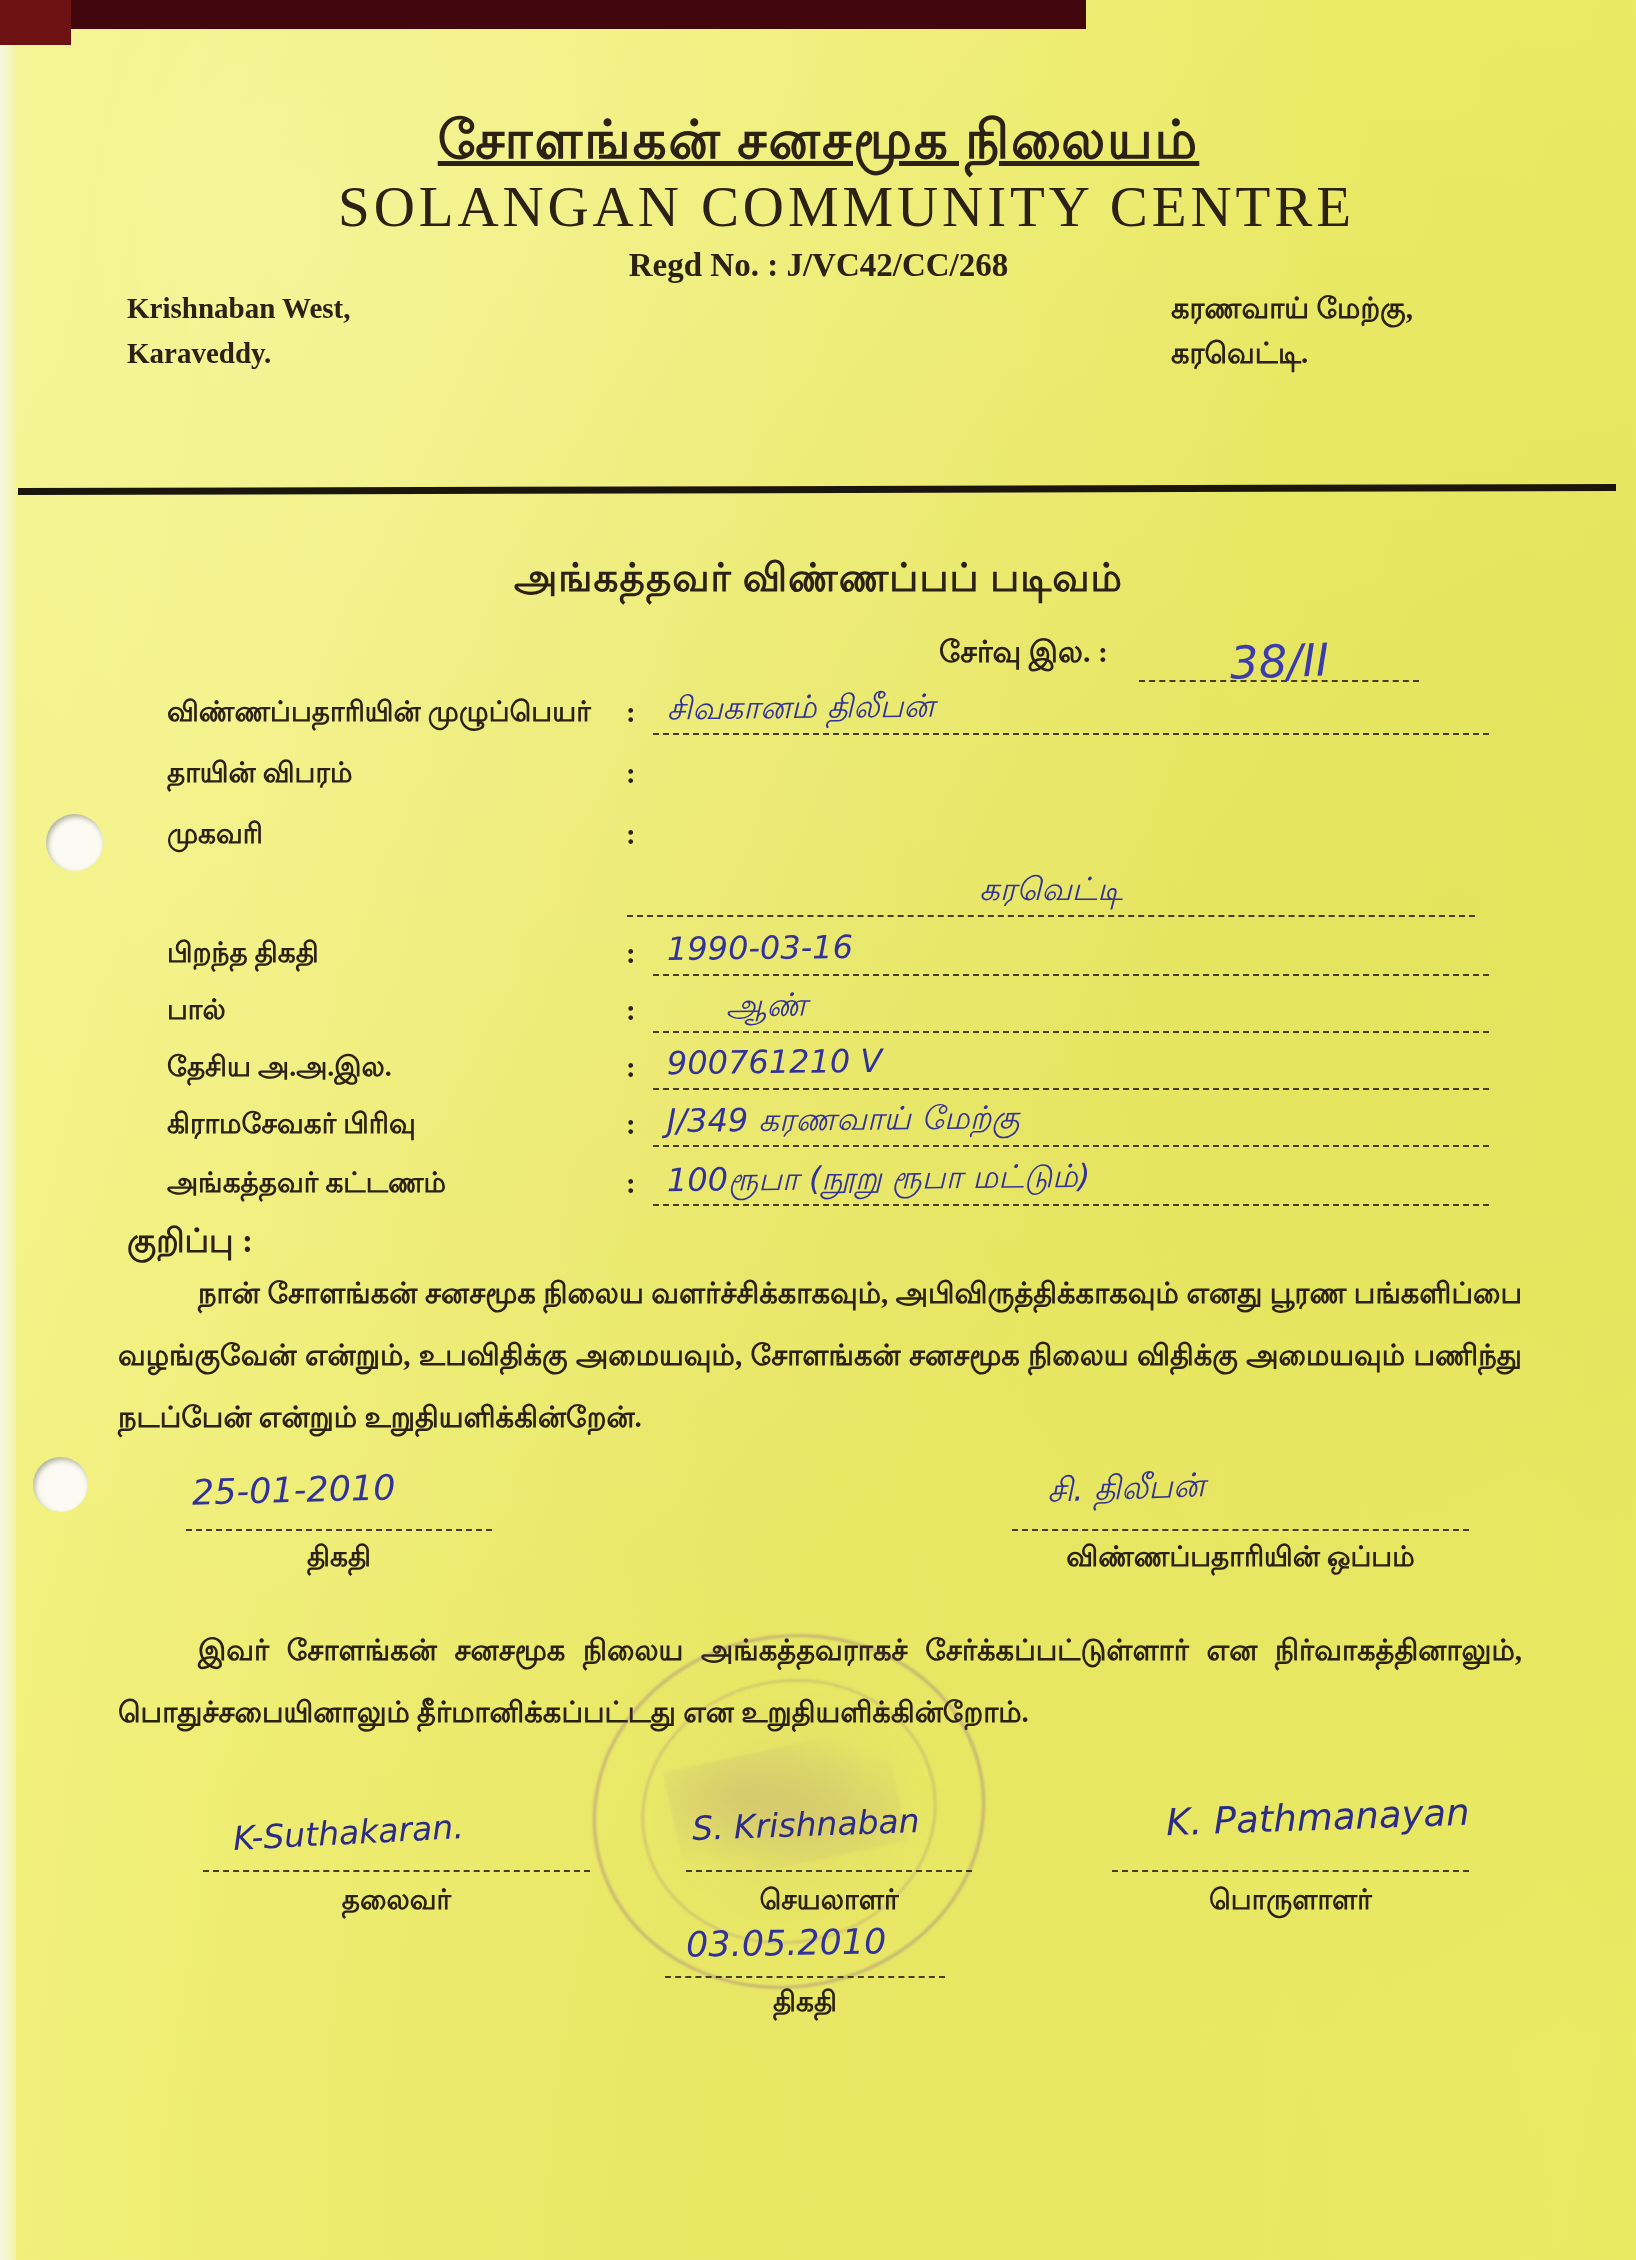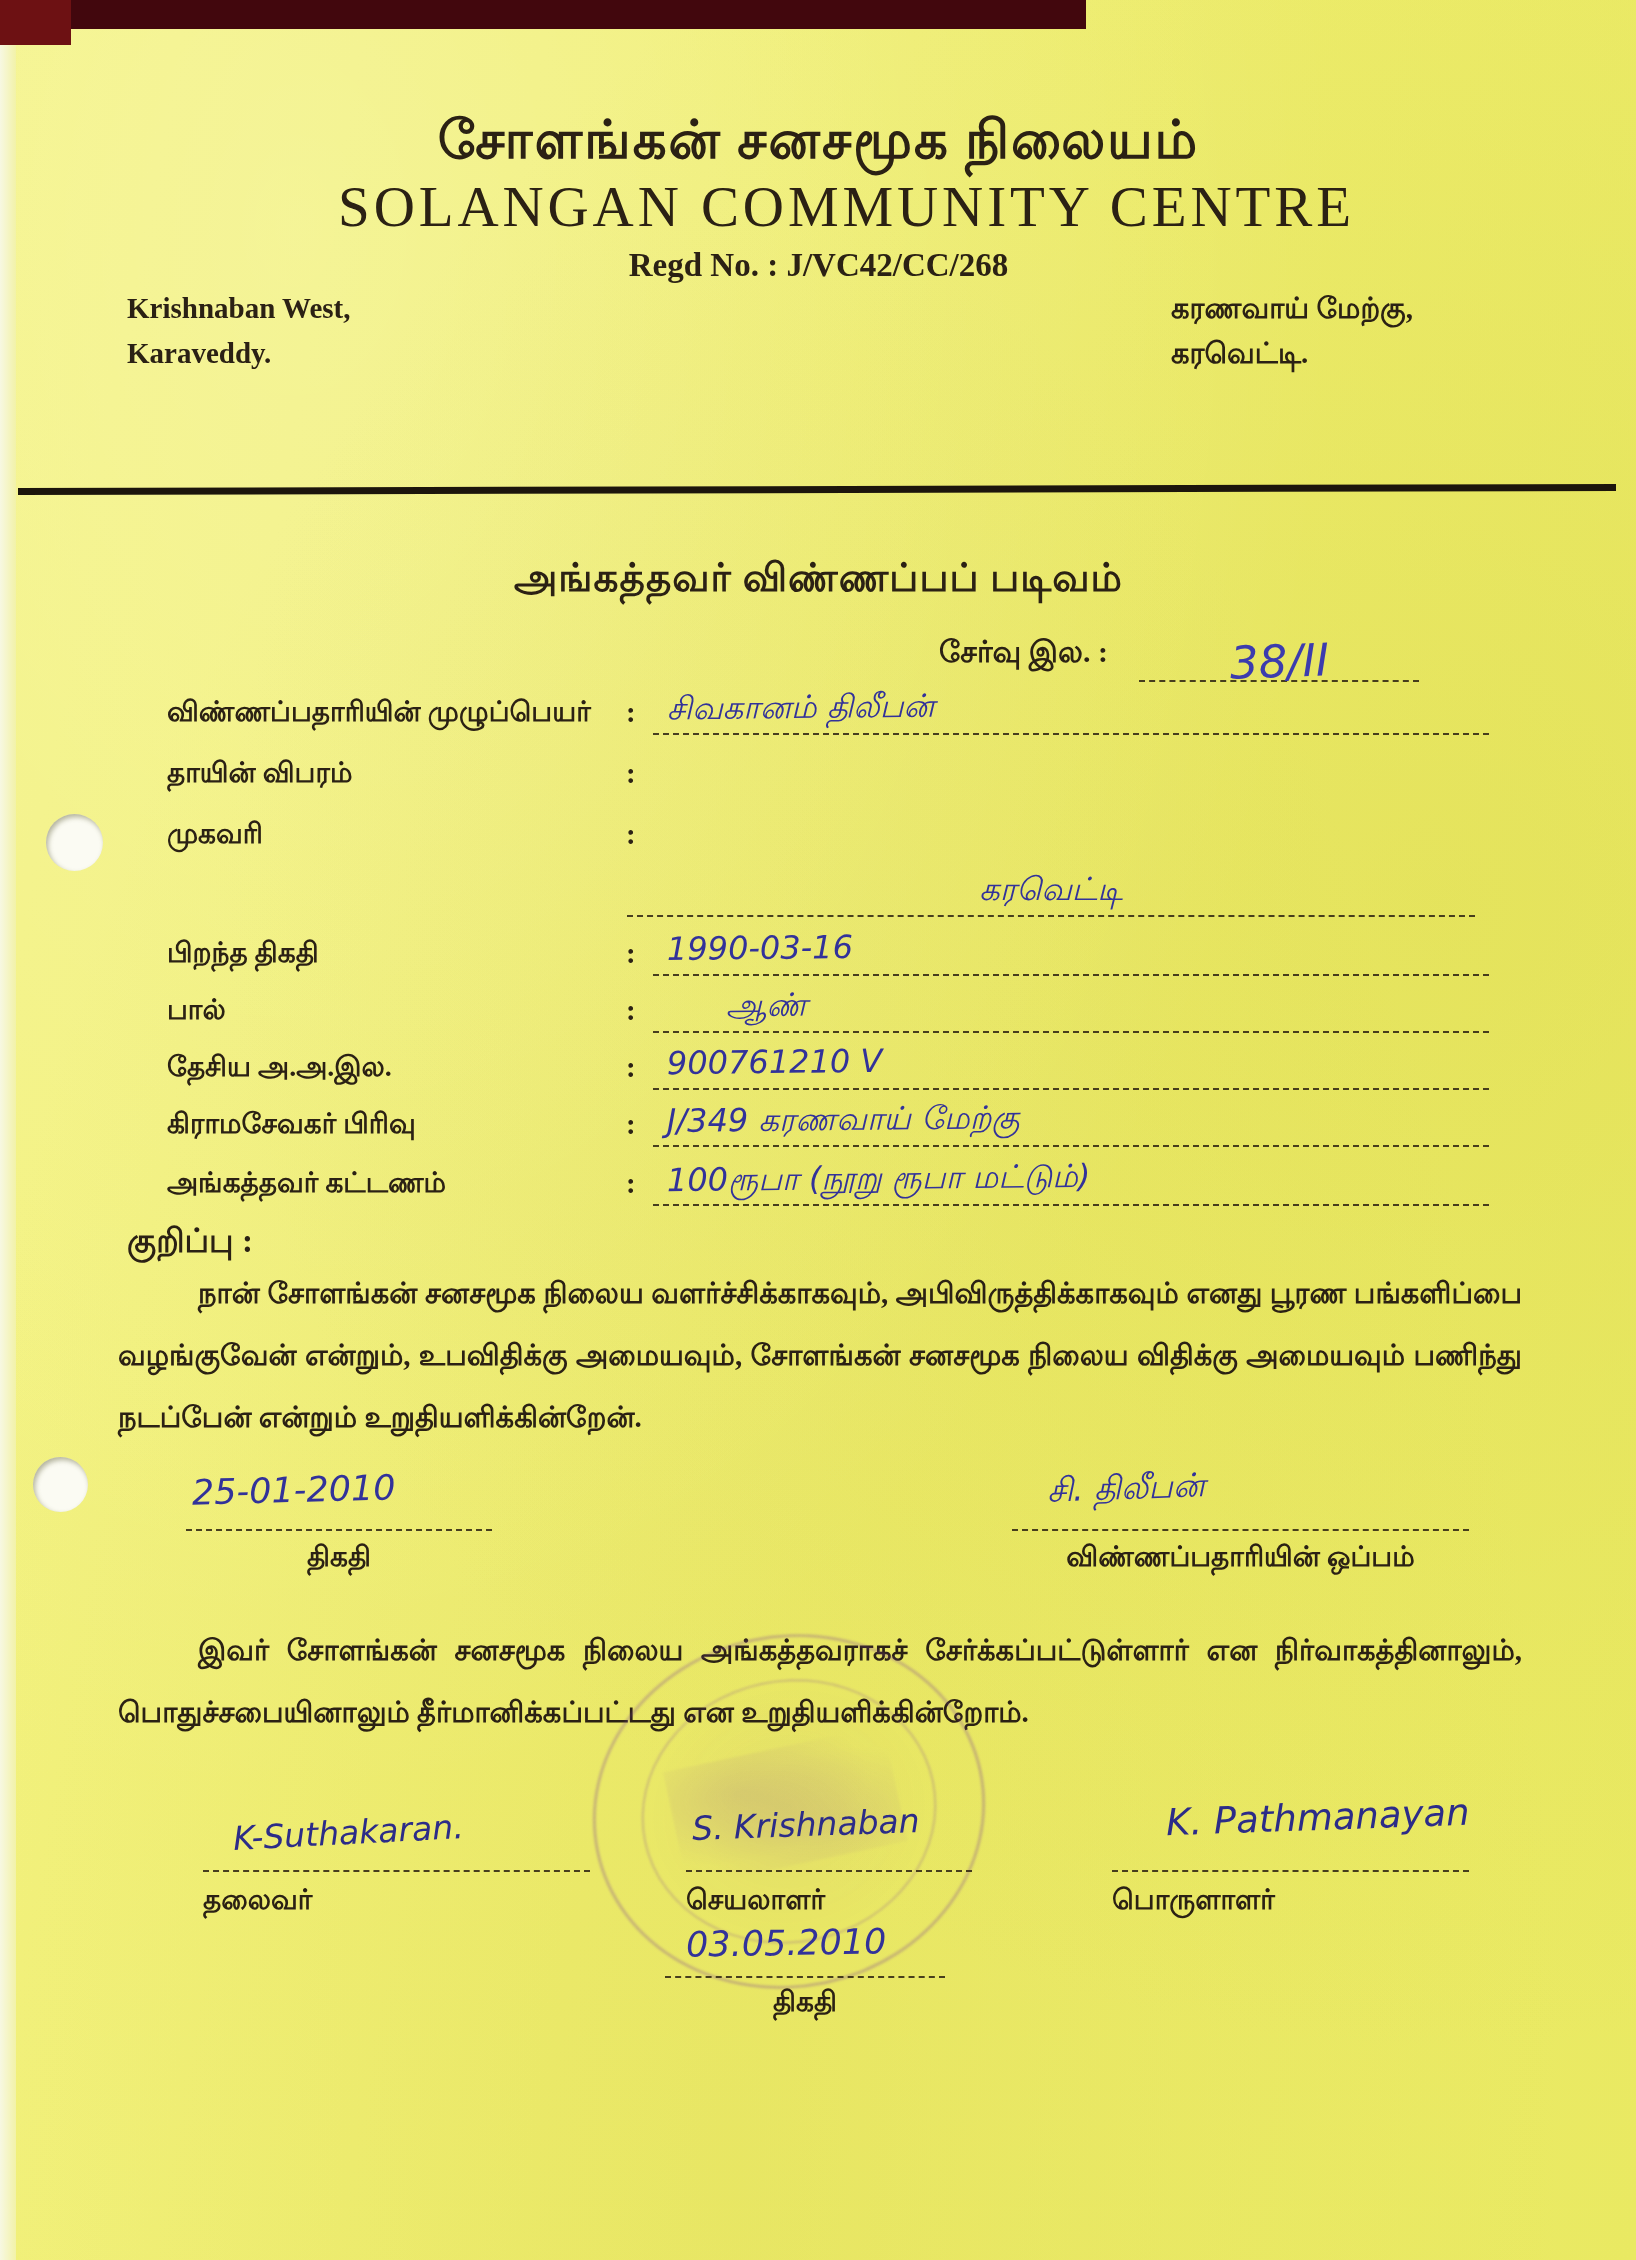--- a/index.html
+++ b/index.html
@@ -16,21 +16,21 @@
   .left-edge{position:absolute;left:0;top:0;width:15.7px;height:100%;
     background:linear-gradient(90deg,#f7f8e2,#f2f2a8);}
   .top-band{position:absolute;left:0;top:0;width:1086px;height:29px;background:#42070d;}
   .top-corner{position:absolute;left:0;top:0;width:71px;height:45px;background:#6d1113;}
   .hole{position:absolute;border-radius:50%;background:#fbfbf3;
     box-shadow:inset 2px 2.9px 4.9px rgba(95,95,55,0.45);}
   .hole.h1{left:46px;top:814px;width:57px;height:57px;}
   .hole.h2{left:33px;top:1457px;width:55px;height:55px;}
 
   .c{position:absolute;left:0;width:100%;text-align:center;}
-  .title-ta{top:110px;font-size:53px;font-weight:bold;letter-spacing:2px;}
+  .title-ta{top:110px;font-size:53px;font-weight:bold;letter-spacing:2px;text-decoration:underline;}
   .title-en{top:174px;font-size:57px;font-weight:normal;letter-spacing:3.9px;padding-left:28px;}
   .regd{top:247px;font-size:33px;font-weight:bold;}
   .addr{position:absolute;font-size:29px;font-weight:bold;line-height:45px;}
   .addr-l{left:127px;top:286px;}
   .addr-r{left:1171px;top:286px;}
   .rule{position:absolute;left:17.6px;top:486px;width:1598px;height:6.9px;background:#1c150c;
     transform:rotate(-0.15deg);}
   .form-heading{top:555px;font-size:39px;font-weight:bold;letter-spacing:1px;}
 
   .dash{border-bottom:2.9px dashed rgba(42,32,16,0.85);}
@@ -65,21 +65,21 @@
     font-size:28px;font-weight:bold;}
 
   .off-u{position:absolute;top:1868px;height:2px;}
   .off-u.o1{left:203px;width:387px;}
   .off-u.o2{left:686px;width:286px;}
   .off-u.o3{left:1112px;width:357px;}
   .off-s{position:absolute;font-size:33px;}
   .off-s.o1{left:233px;top:1813px;transform:rotate(-3deg);}
   .off-s.o2{left:692px;top:1805px;transform:rotate(-2deg);}
   .off-s.o3{left:1166px;top:1796px;font-size:37px;transform:rotate(-2deg);}
-  .off-l{position:absolute;top:1884px;font-size:28px;font-weight:bold;}
+  .off-l{position:absolute;top:1884px;text-align:center;font-size:28px;font-weight:bold;}
   .off-l.o1{left:203px;width:387px;}
   .off-l.o2{left:686px;width:286px;}
   .off-l.o3{left:1112px;width:357px;}
 
   .t-fdate{position:absolute;left:686px;top:1923px;font-size:35px;transform:rotate(-1deg);}
   .u-fdate{position:absolute;left:665px;top:1974px;width:280px;height:2px;}
   .l-fdate{position:absolute;left:665px;top:1986px;width:280px;text-align:center;
     font-size:28px;font-weight:bold;}
 
   .stamp{position:absolute;left:586px;top:1629px;width:406px;height:365px;

